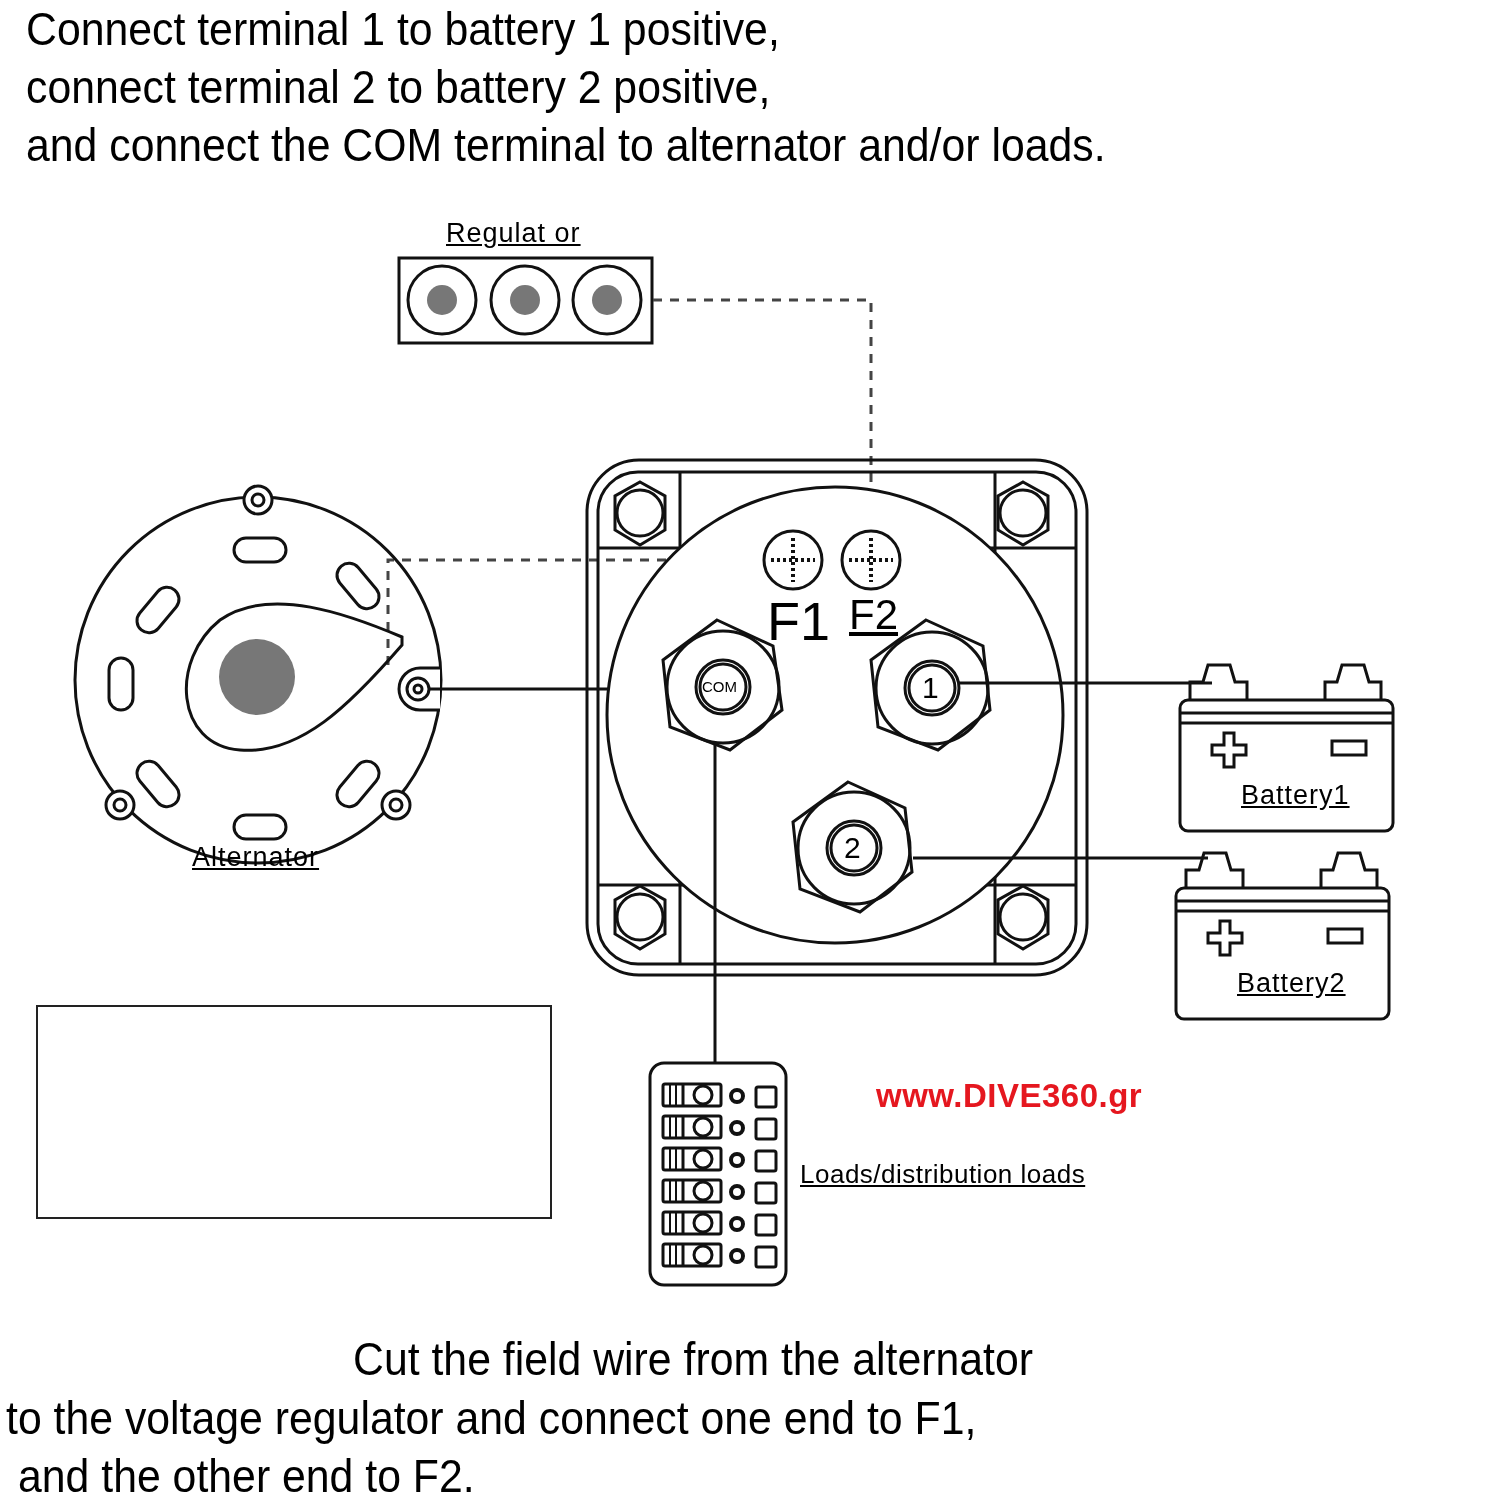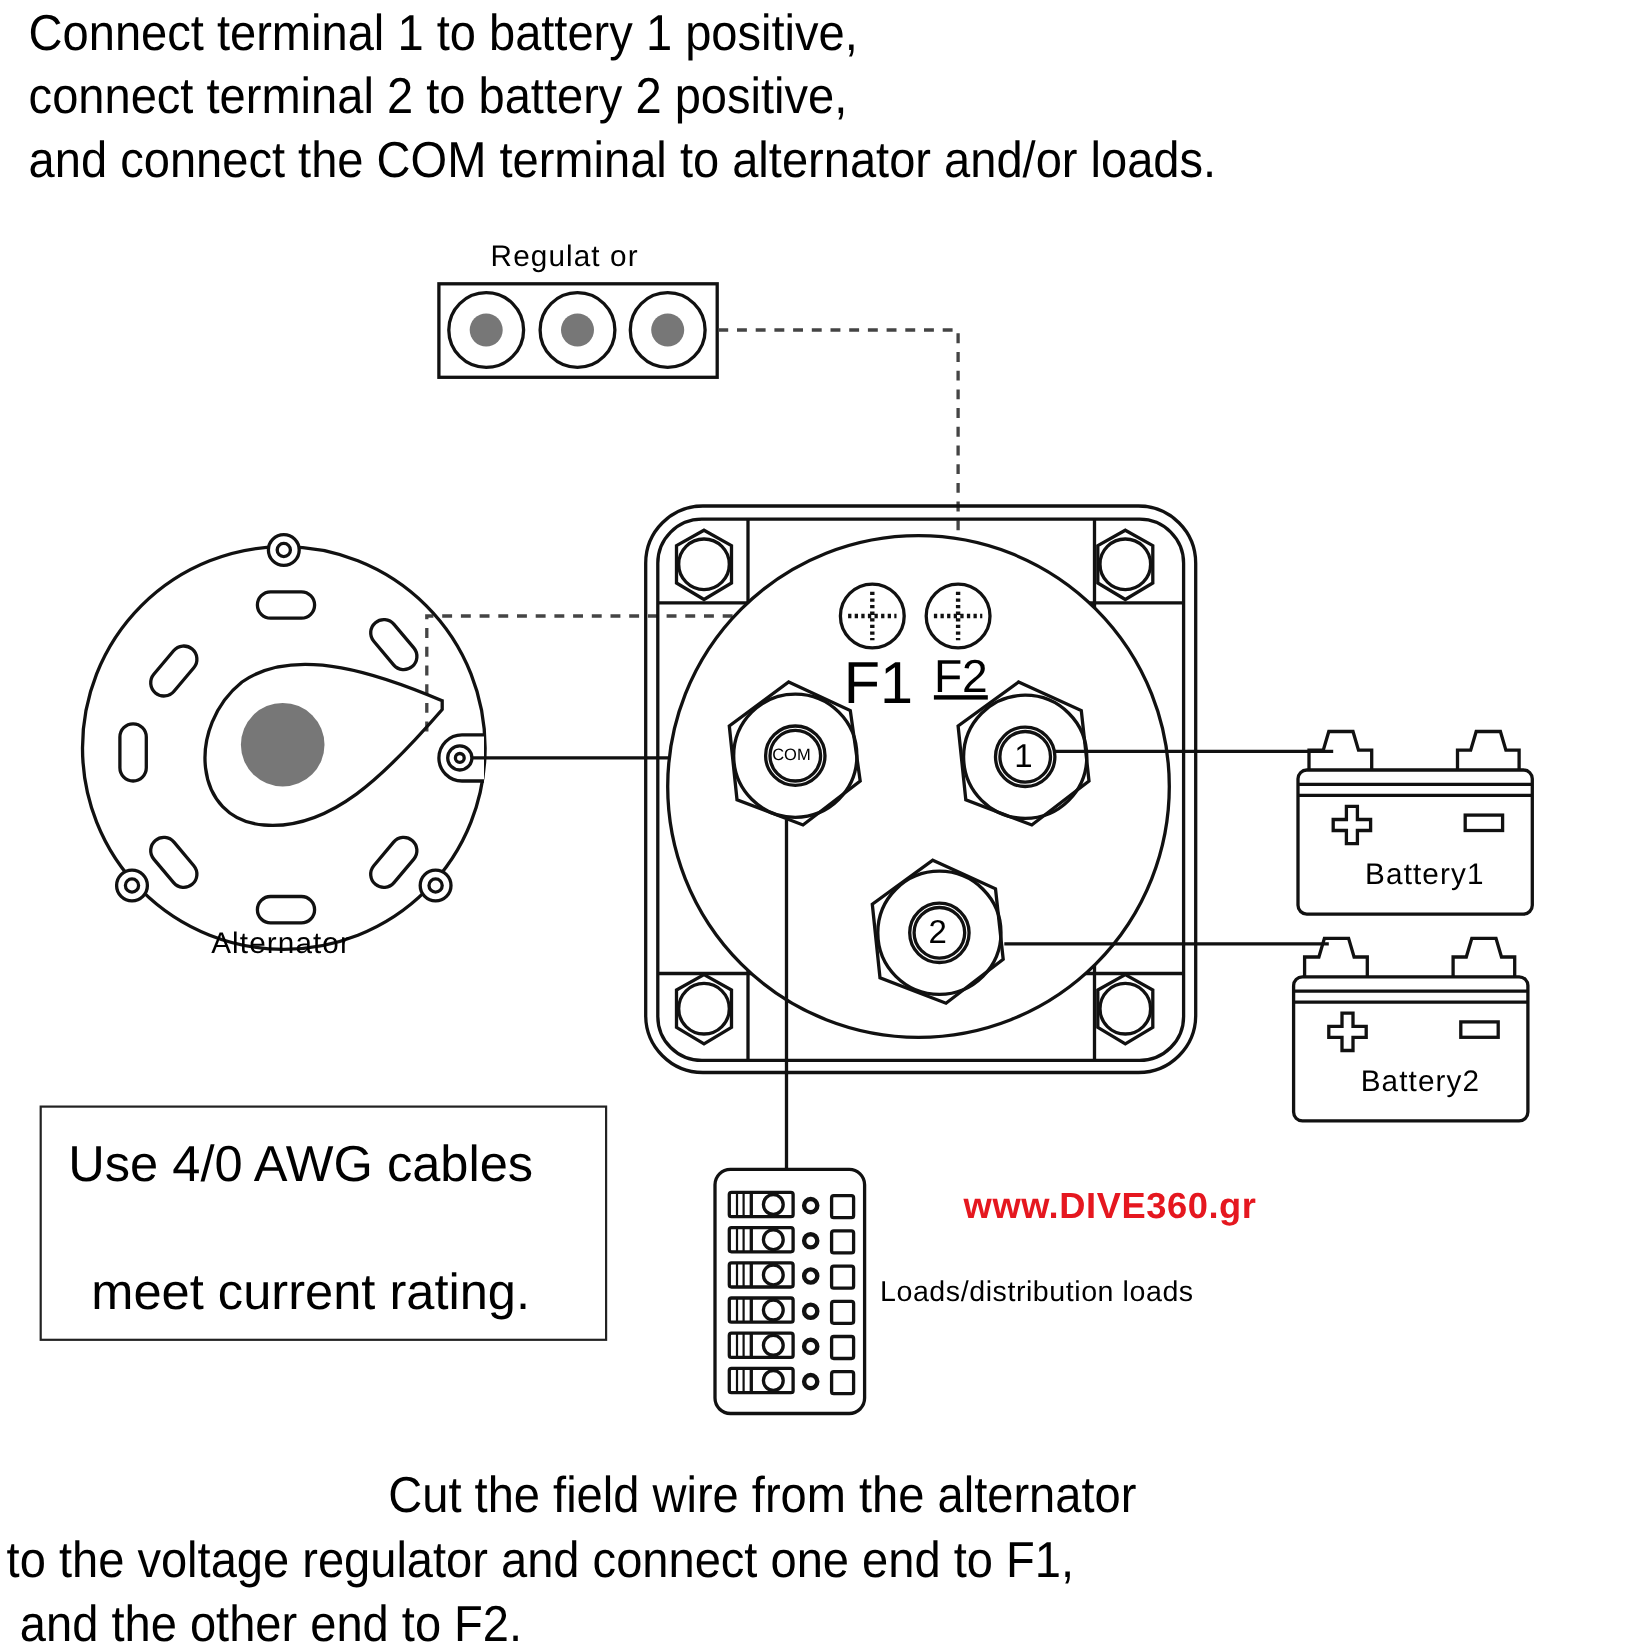--- a/index.html
+++ b/index.html
@@ -1,20 +1,20 @@
 <!DOCTYPE html>
 <html><head>
 <meta charset="utf-8">
 <style>
   html, body { margin: 0; padding: 0; background: #ffffff; }
   body { width: 1500px; height: 1500px; position: relative; overflow: hidden; font-family: "Liberation Sans", sans-serif; color: #000; }
   .txt { position: absolute; white-space: pre; line-height: 1; }
   .head { font-size: 46px; transform: scaleX(0.93); transform-origin: left top; }
   .foot { font-size: 46px; transform: scaleX(0.93); transform-origin: left top; }
-  .label { font-size: 27px; letter-spacing: 1px; }
+  .label { font-size: 27px; letter-spacing: 1px; text-decoration: underline; }
   .note-box { position: absolute; left: 36px; top: 1005px; width: 516px; height: 214px; border: 2px solid #222; box-sizing: border-box; }
   .note-line { position: absolute; font-size: 46px; white-space: pre; line-height: 1; }
   .brand { position: absolute; left: 876px; top: 1079px; font-size: 33px; font-weight: bold; color: #e5171f; white-space: pre; letter-spacing: 0.5px; line-height: 1; text-align: right; }
   svg#diagram { position: absolute; left: 0; top: 0; }
 </style>
 </head>
 <body>
 
 <div class="txt head" style="left:26px;top:6px;">Connect terminal 1 to battery 1 positive,</div>
 <div class="txt head" style="left:26px;top:64px;">connect terminal 2 to battery 2 positive,</div>
@@ -212,19 +212,17 @@
 <div class="txt" style="left:702px;top:679px;font-size:15px;text-align:right;">COM</div>
 <div class="txt" style="left:922px;top:673px;font-size:30px;">1</div>
 <div class="txt" style="left:844px;top:833px;font-size:30px;">2</div>
 <div class="txt label" style="left:1241px;top:782px;">Battery1</div>
 <div class="txt label" style="left:1237px;top:970px;">Battery2</div>
 <div class="txt label" style="left:800px;top:1161px;font-size:26px;letter-spacing:0.5px;">Loads/distribution loads</div>
 
 <div class="brand">www.DIVE360.gr</div>
 
 <div class="note-box">
-  <div class="note-line" style="left:24px;top:28px;">Use 4/0 AWG cables</div>
-  <div class="note-line" style="left:45px;top:144px;">meet current rating.</div>
 </div>
 
 <div class="txt foot" style="left:353px;top:1336px;">Cut the field wire from the alternator</div>
 <div class="txt foot" style="left:6px;top:1395px;">to the voltage regulator and connect one end to F1,</div>
 <div class="txt foot" style="left:18px;top:1453px;">and the other end to F2.</div>
 
 </body></html>

